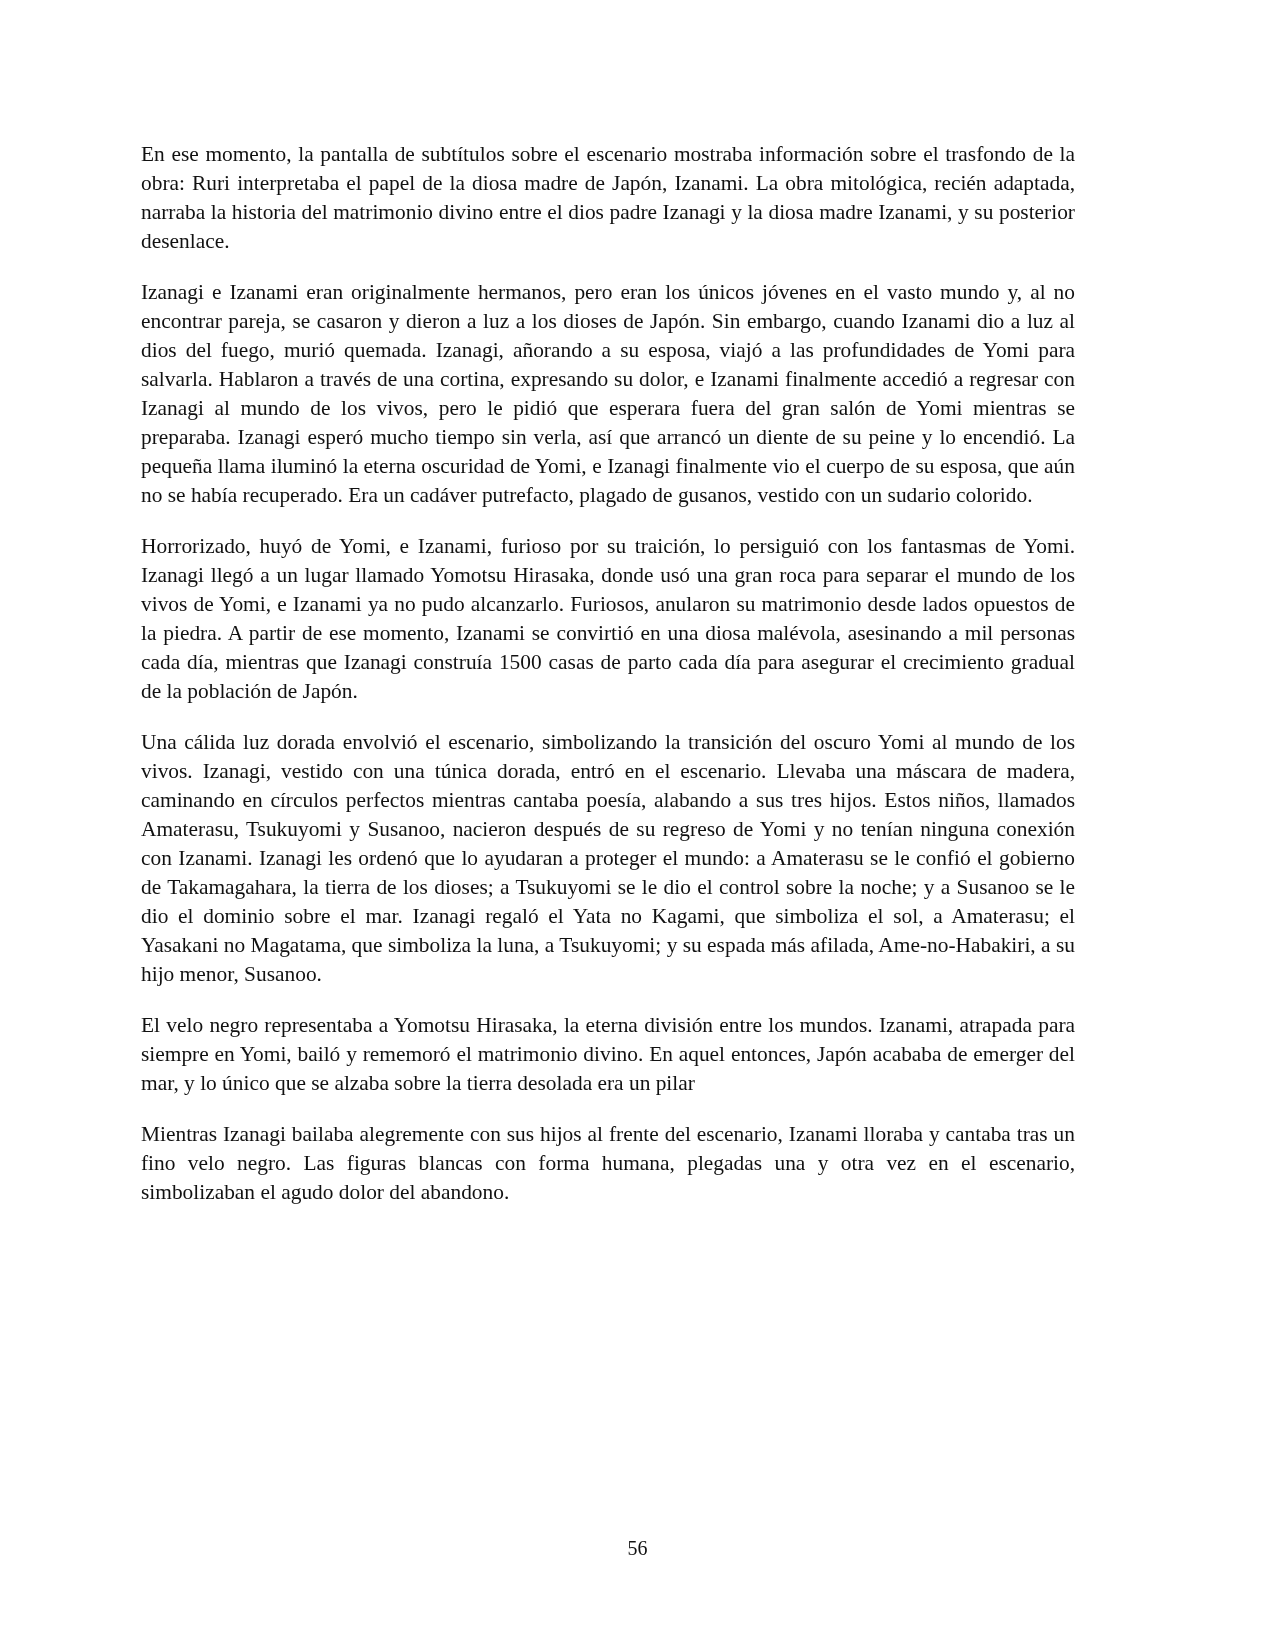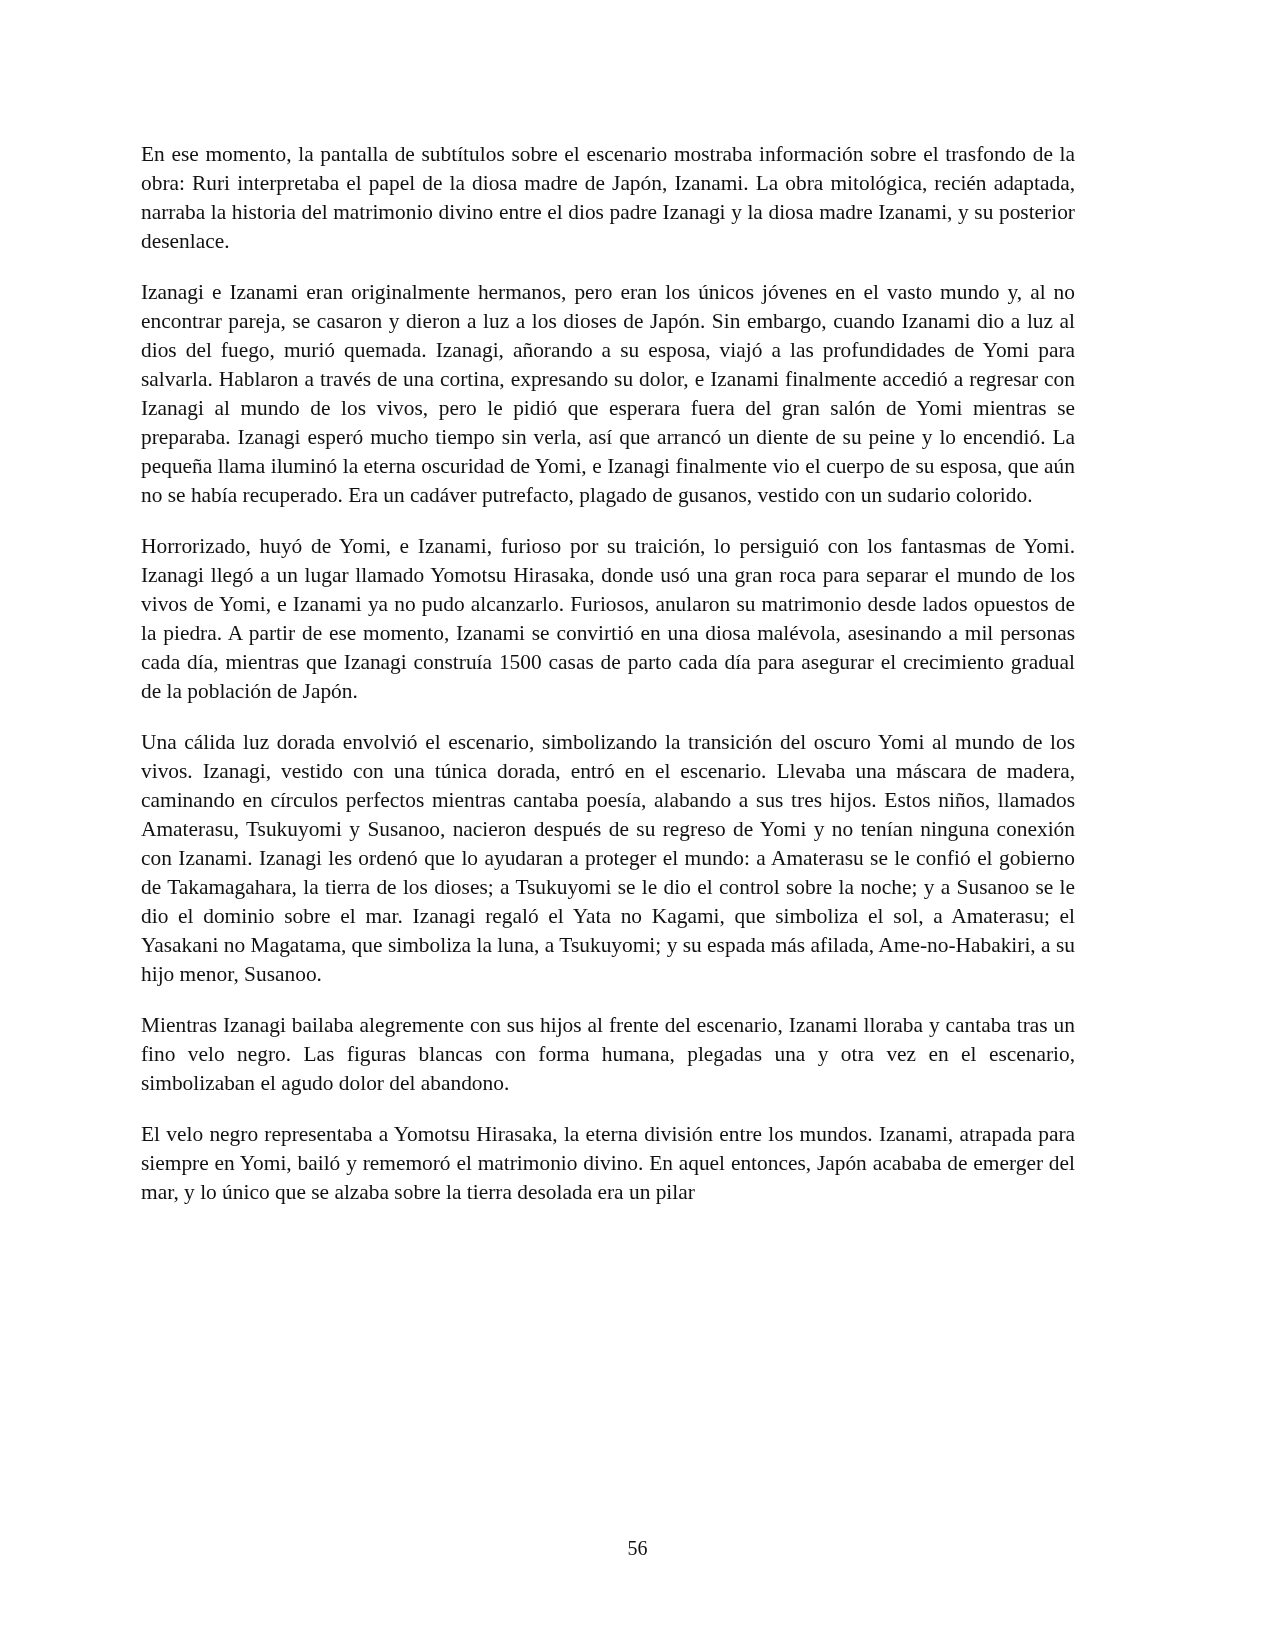--- a/index.html
+++ b/index.html
@@ -50,17 +50,17 @@
 </style>
 </head>
 <body>
 
 <div class="page">
   <div class="content">
     <p class="para">En ese momento, la pantalla de subtítulos sobre el escenario mostraba información sobre el trasfondo de la obra: Ruri interpretaba el papel de la diosa madre de Japón, Izanami. La obra mitológica, recién adaptada, narraba la historia del matrimonio divino entre el dios padre Izanagi y la diosa madre Izanami, y su posterior desenlace.</p>
     <p class="para">Izanagi e Izanami eran originalmente hermanos, pero eran los únicos jóvenes en el vasto mundo y, al no encontrar pareja, se casaron y dieron a luz a los dioses de Japón. Sin embargo, cuando Izanami dio a luz al dios del fuego, murió quemada. Izanagi, añorando a su esposa, viajó a las profundidades de Yomi para salvarla. Hablaron a través de una cortina, expresando su dolor, e Izanami finalmente accedió a regresar con Izanagi al mundo de los vivos, pero le pidió que esperara fuera del gran salón de Yomi mientras se preparaba. Izanagi esperó mucho tiempo sin verla, así que arrancó un diente de su peine y lo encendió. La pequeña llama iluminó la eterna oscuridad de Yomi, e Izanagi finalmente vio el cuerpo de su esposa, que aún no se había recuperado. Era un cadáver putrefacto, plagado de gusanos, vestido con un sudario colorido.</p>
     <p class="para">Horrorizado, huyó de Yomi, e Izanami, furioso por su traición, lo persiguió con los fantasmas de Yomi. Izanagi llegó a un lugar llamado Yomotsu Hirasaka, donde usó una gran roca para separar el mundo de los vivos de Yomi, e Izanami ya no pudo alcanzarlo. Furiosos, anularon su matrimonio desde lados opuestos de la piedra. A partir de ese momento, Izanami se convirtió en una diosa malévola, asesinando a mil personas cada día, mientras que Izanagi construía 1500 casas de parto cada día para asegurar el crecimiento gradual de la población de Japón.</p>
     <p class="para">Una cálida luz dorada envolvió el escenario, simbolizando la transición del oscuro Yomi al mundo de los vivos. Izanagi, vestido con una túnica dorada, entró en el escenario. Llevaba una máscara de madera, caminando en círculos perfectos mientras cantaba poesía, alabando a sus tres hijos. Estos niños, llamados Amaterasu, Tsukuyomi y Susanoo, nacieron después de su regreso de Yomi y no tenían ninguna conexión con Izanami. Izanagi les ordenó que lo ayudaran a proteger el mundo: a Amaterasu se le confió el gobierno de Takamagahara, la tierra de los dioses; a Tsukuyomi se le dio el control sobre la noche; y a Susanoo se le dio el dominio sobre el mar. Izanagi regaló el Yata no Kagami, que simboliza el sol, a Amaterasu; el Yasakani no Magatama, que simboliza la luna, a Tsukuyomi; y su espada más afilada, Ame-no-Habakiri, a su hijo menor, Susanoo.</p>
+    <p class="para">El velo negro representaba a Yomotsu Hirasaka, la eterna división entre los mundos. Izanami, atrapada para siempre en Yomi, bailó y rememoró el matrimonio divino. En aquel entonces, Japón acababa de emerger del mar, y lo único que se alzaba sobre la tierra desolada era un pilar</p>
     <p class="para">Mientras Izanagi bailaba alegremente con sus hijos al frente del escenario, Izanami lloraba y cantaba tras un fino velo negro. Las figuras blancas con forma humana, plegadas una y otra vez en el escenario, simbolizaban el agudo dolor del abandono.</p>
-    <p class="para">El velo negro representaba a Yomotsu Hirasaka, la eterna división entre los mundos. Izanami, atrapada para siempre en Yomi, bailó y rememoró el matrimonio divino. En aquel entonces, Japón acababa de emerger del mar, y lo único que se alzaba sobre la tierra desolada era un pilar</p>
   </div>
   <div class="page-number">56</div>
 </div>
 
 </body></html>

